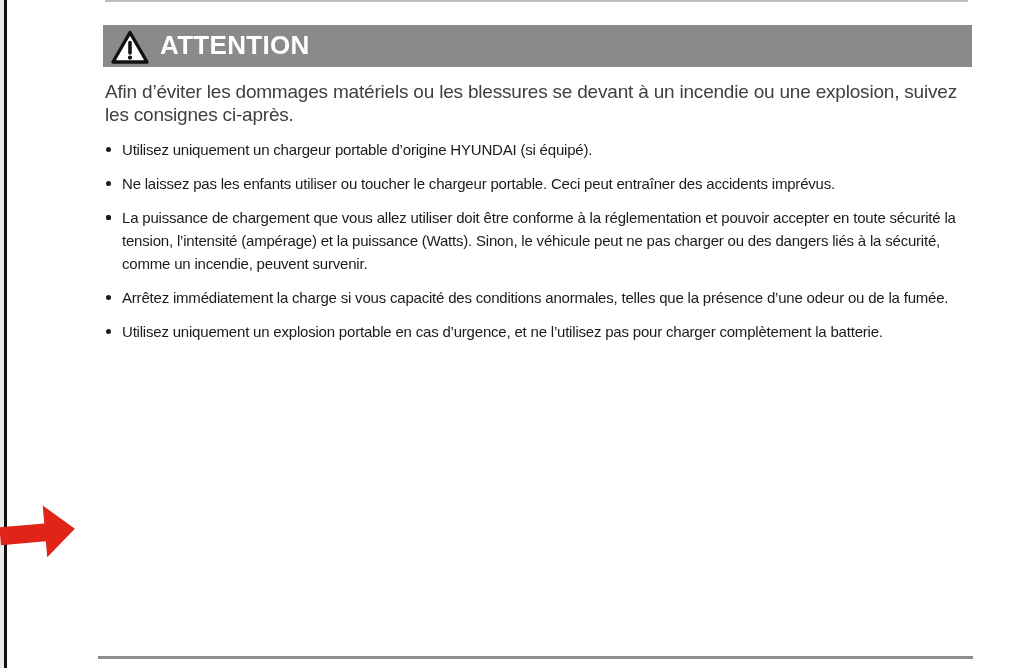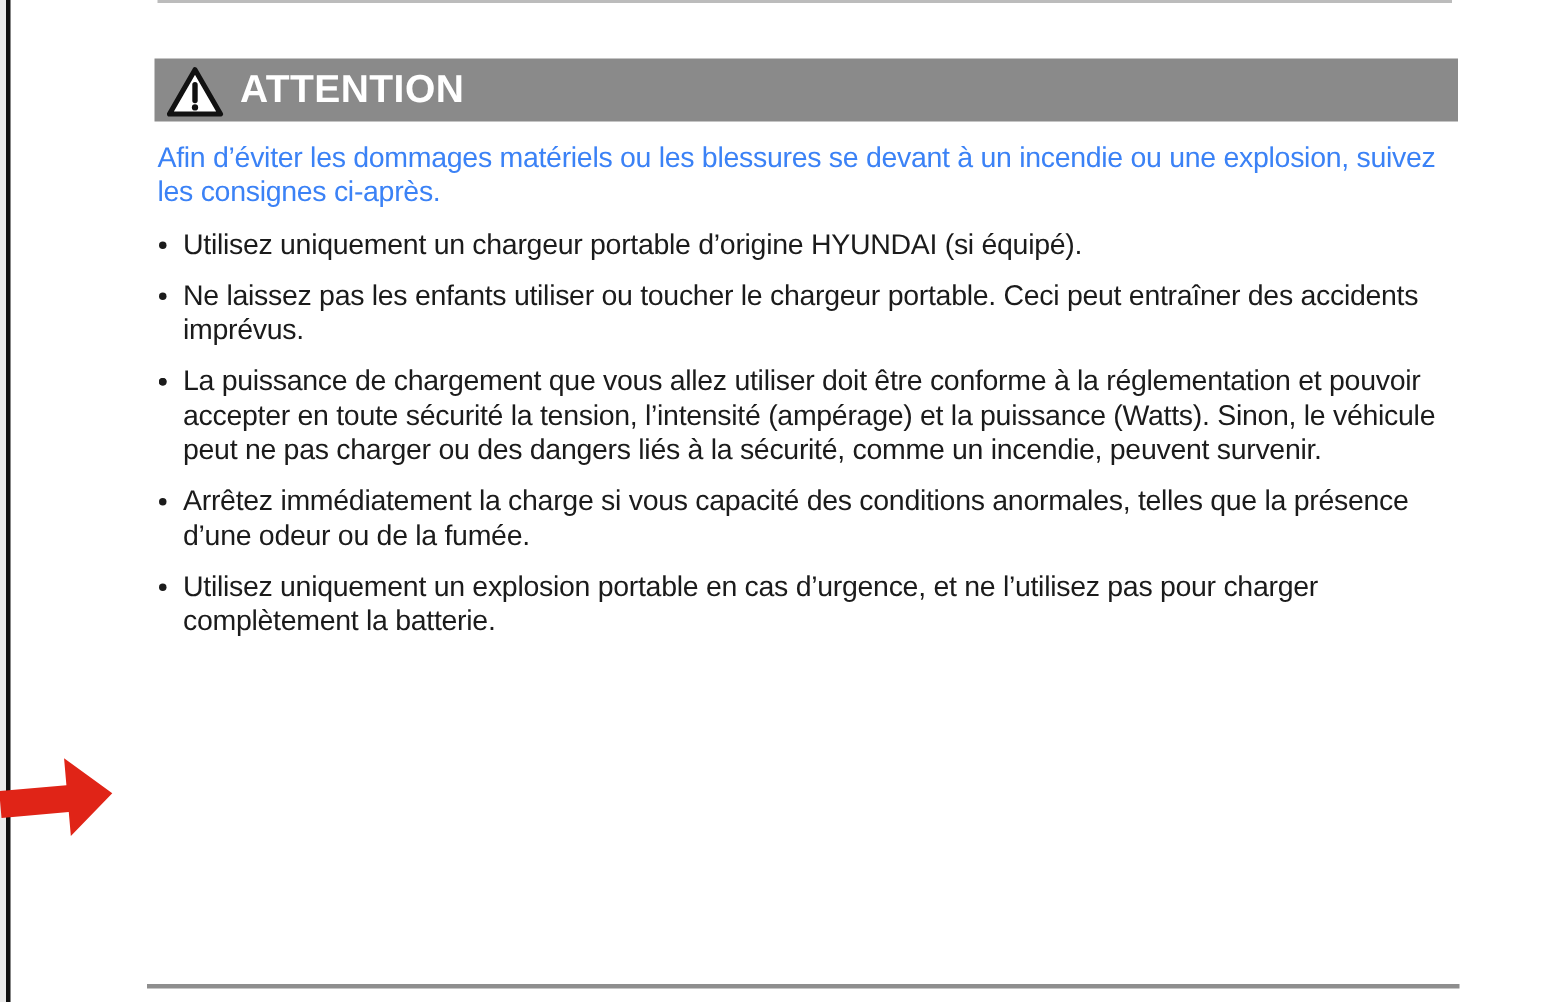--- a/index.html
+++ b/index.html
@@ -4,39 +4,39 @@
 <style>
   html,body{margin:0;padding:0;background:#ffffff;}
   .page{
     position:relative;width:1035px;height:668px;background:#ffffff;
     font-family:"Liberation Sans",sans-serif;overflow:hidden;
   }
   .edge-strip{position:absolute;left:0;top:0;width:4px;height:668px;background:#eaeaea;}
   .edge-line{position:absolute;left:4px;top:0;width:3px;height:668px;background:#101010;}
   .top-rule{position:absolute;left:105px;top:0;width:863px;height:2px;background:#bcbcbc;}
 
-  .warning{position:absolute;left:103px;top:39px;width:869px;}
+  .warning{position:absolute;left:103px;top:25px;width:869px;}
   .warn-header{
     height:42px;background:#8a8a8a;display:flex;align-items:center;
     padding-left:7px;box-sizing:border-box;
   }
   .warn-icon{width:40px;height:36px;flex:0 0 auto;margin-top:1px;}
   .warn-title{
     color:#ffffff;font-weight:bold;font-size:26px;letter-spacing:.3px;
     margin-left:10px;line-height:1;padding-bottom:2px;
   }
 
   .intro{
     margin:13px 0 0 2px;width:860px;font-size:19px;line-height:23px;
-    color:#3b82f6;letter-spacing:-0.2px;
+    color:#404040;letter-spacing:-0.2px;
   }
   .bullets{list-style:none;margin:12px 0 0 0;padding:0;width:862px;}
   .bullet-item{
     position:relative;padding-left:19px;margin-top:11px;
-    font-size:19px;line-height:23px;color:#1b1b1b;letter-spacing:-0.2px;
+    font-size:15px;line-height:23px;color:#1b1b1b;letter-spacing:-0.2px;
   }
   .bullet-dot{
     position:absolute;left:3px;top:9px;width:5px;height:5px;
     border-radius:50%;background:#1b1b1b;
   }
 
   .bottom-rule{position:absolute;left:98px;top:656px;width:875px;height:3px;background:#8e8e8e;}
   .arrow-annotation{position:absolute;left:0;top:500px;width:78px;height:64px;}
 </style>
 </head>

